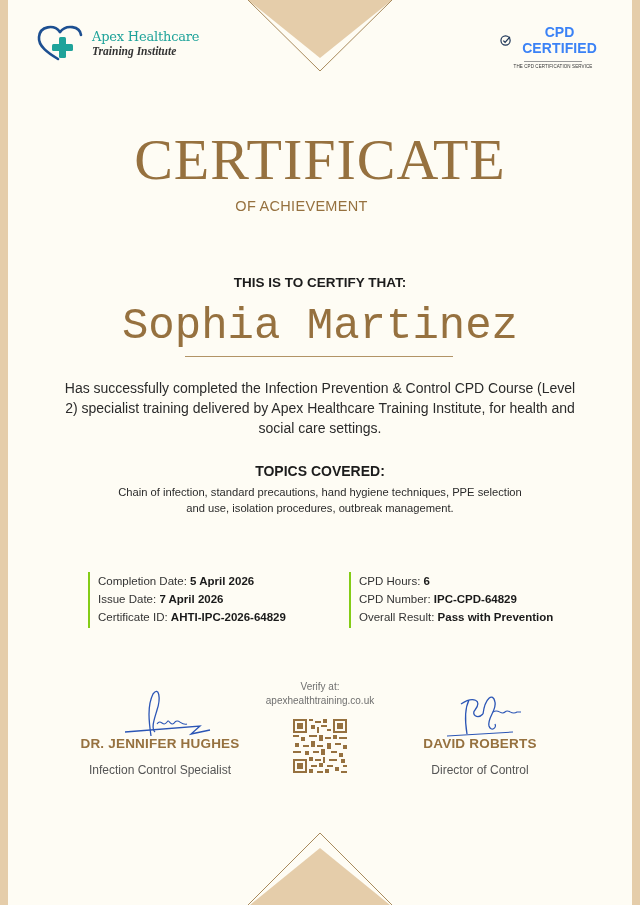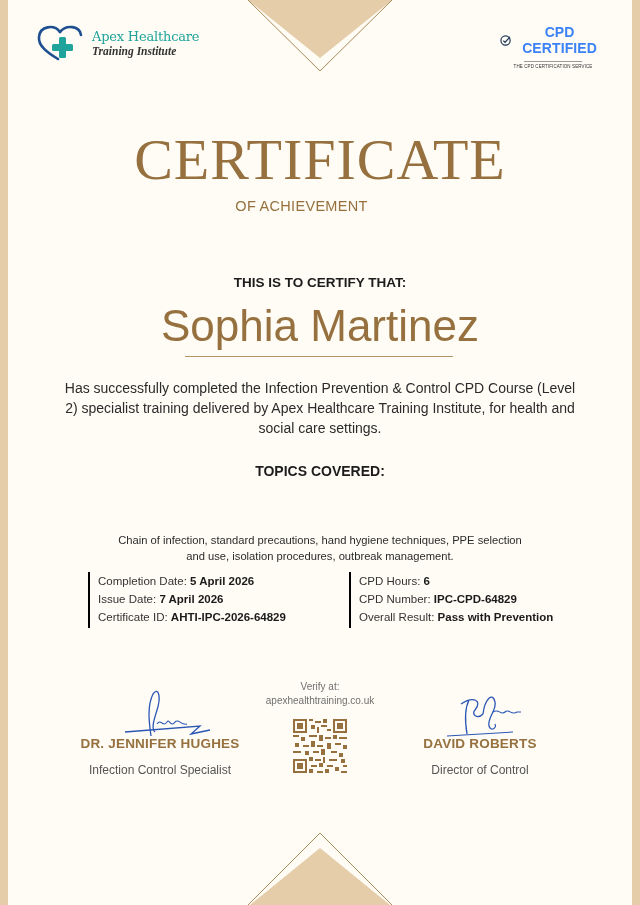--- a/index.html
+++ b/index.html
@@ -29,28 +29,28 @@
   .cpd-line { width: 58px; height: 1px; background: #9a9a9a; margin: 5px auto 2px auto; }
   .cpd-sub { font-size: 4.5px; color: #333; line-height: 5.5px; letter-spacing: 0.1px; }
 
   .title { position: absolute; top: 127px; left: 0; width: 640px; text-align: center;
     font-family: "Liberation Serif", serif; font-size: 58px; color: #96713f; letter-spacing: 1px; line-height: 66px; }
   .subtitle { position: absolute; top: 198px; left: 0; width: 603px; text-align: center;
     font-size: 14.5px; font-weight: normal; color: #96713f; letter-spacing: 0.3px; }
 
   .certify { position: absolute; top: 275px; left: 0; width: 640px; text-align: center; font-size: 13.5px; font-weight: bold; color: #1c1c1c; }
   .recipient { position: absolute; top: 300px; left: 0; width: 640px; text-align: center;
-    font-family: Liberation Sans, sans-serif; font-size: 44px; color: #96713f; line-height: 52px; }
+    font-family: Liberation Mono, monospace; font-size: 44px; color: #96713f; line-height: 52px; }
   .name-line { position: absolute; top: 356px; left: 185px; width: 268px; height: 1px; background: #b29466; }
 
   .desc { position: absolute; top: 378px; left: 60px; width: 520px; text-align: center; font-size: 14px; line-height: 20px; color: #2b2b2b; }
   .topics-head { position: absolute; top: 463px; left: 0; width: 640px; text-align: center; font-size: 14px; font-weight: bold; color: #1c1c1c; }
-  .topics { position: absolute; top: 484px; left: 110px; width: 420px; text-align: center; font-size: 11.2px; line-height: 16px; color: #2b2b2b; margin-top: 48px; }
-
-  .details { position: absolute; top: 572px; height: 56px; border-left: 2px solid #000000; padding-left: 8px; font-size: 11.5px; line-height: 18px; color: #333; }
+  .topics { position: absolute; top: 484px; left: 110px; width: 420px; text-align: center; font-size: 11.2px; line-height: 16px; color: #2b2b2b; }
+
+  .details { position: absolute; top: 572px; height: 56px; border-left: 2px solid #84cc16; padding-left: 8px; font-size: 11.5px; line-height: 18px; color: #333; }
   .details.left { left: 88px; }
   .details.right { left: 349px; }
   .details b { color: #1a1a1a; }
 
   .signer { position: absolute; top: 688px; width: 180px; text-align: center; }
   .signer.left { left: 70px; }
   .signer.right { left: 390px; }
   .signer svg { width: 110px; height: 52px; display: block; margin: 0 auto; }
   .signer-name { font-size: 13.5px; font-weight: bold; color: #96713f; margin-top: -4px; letter-spacing: 0.2px; }
   .signer-role { font-size: 12px; color: #555; margin-top: 12px; }

